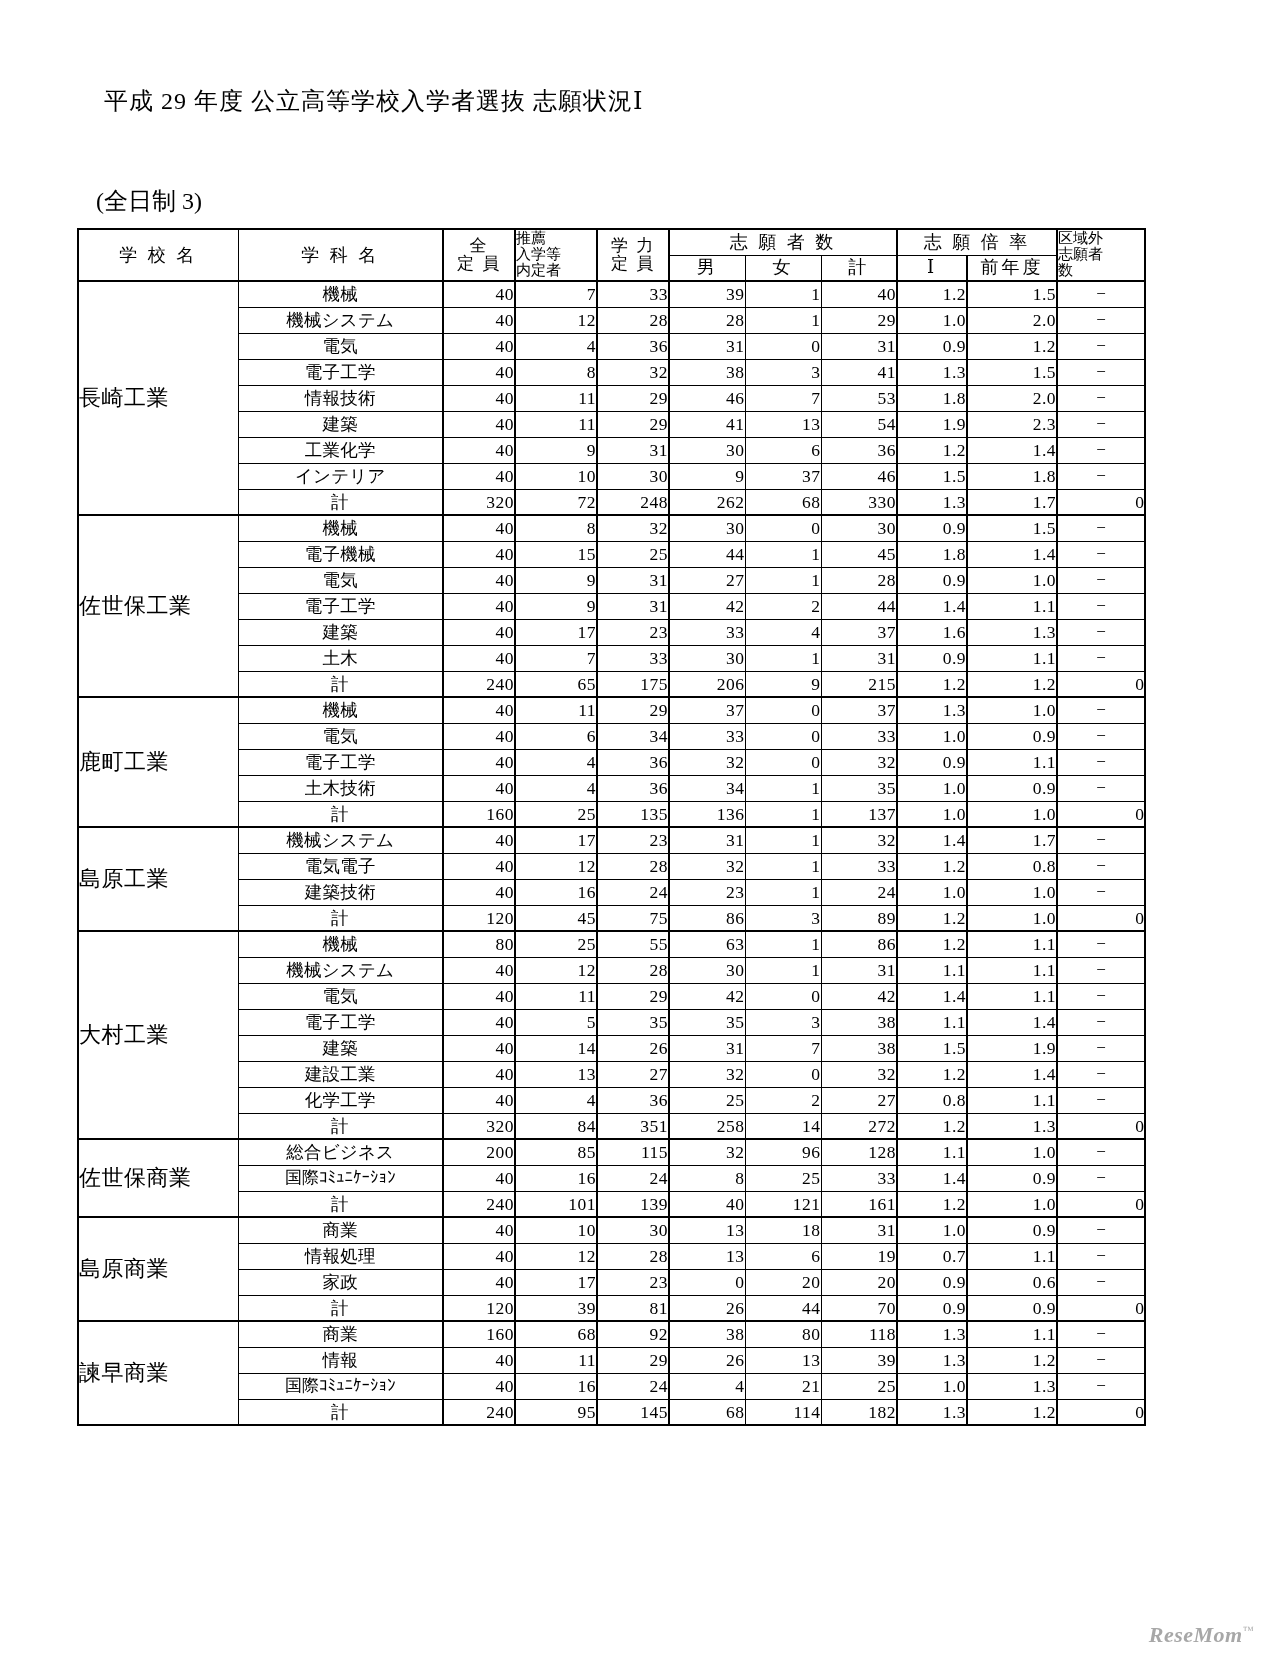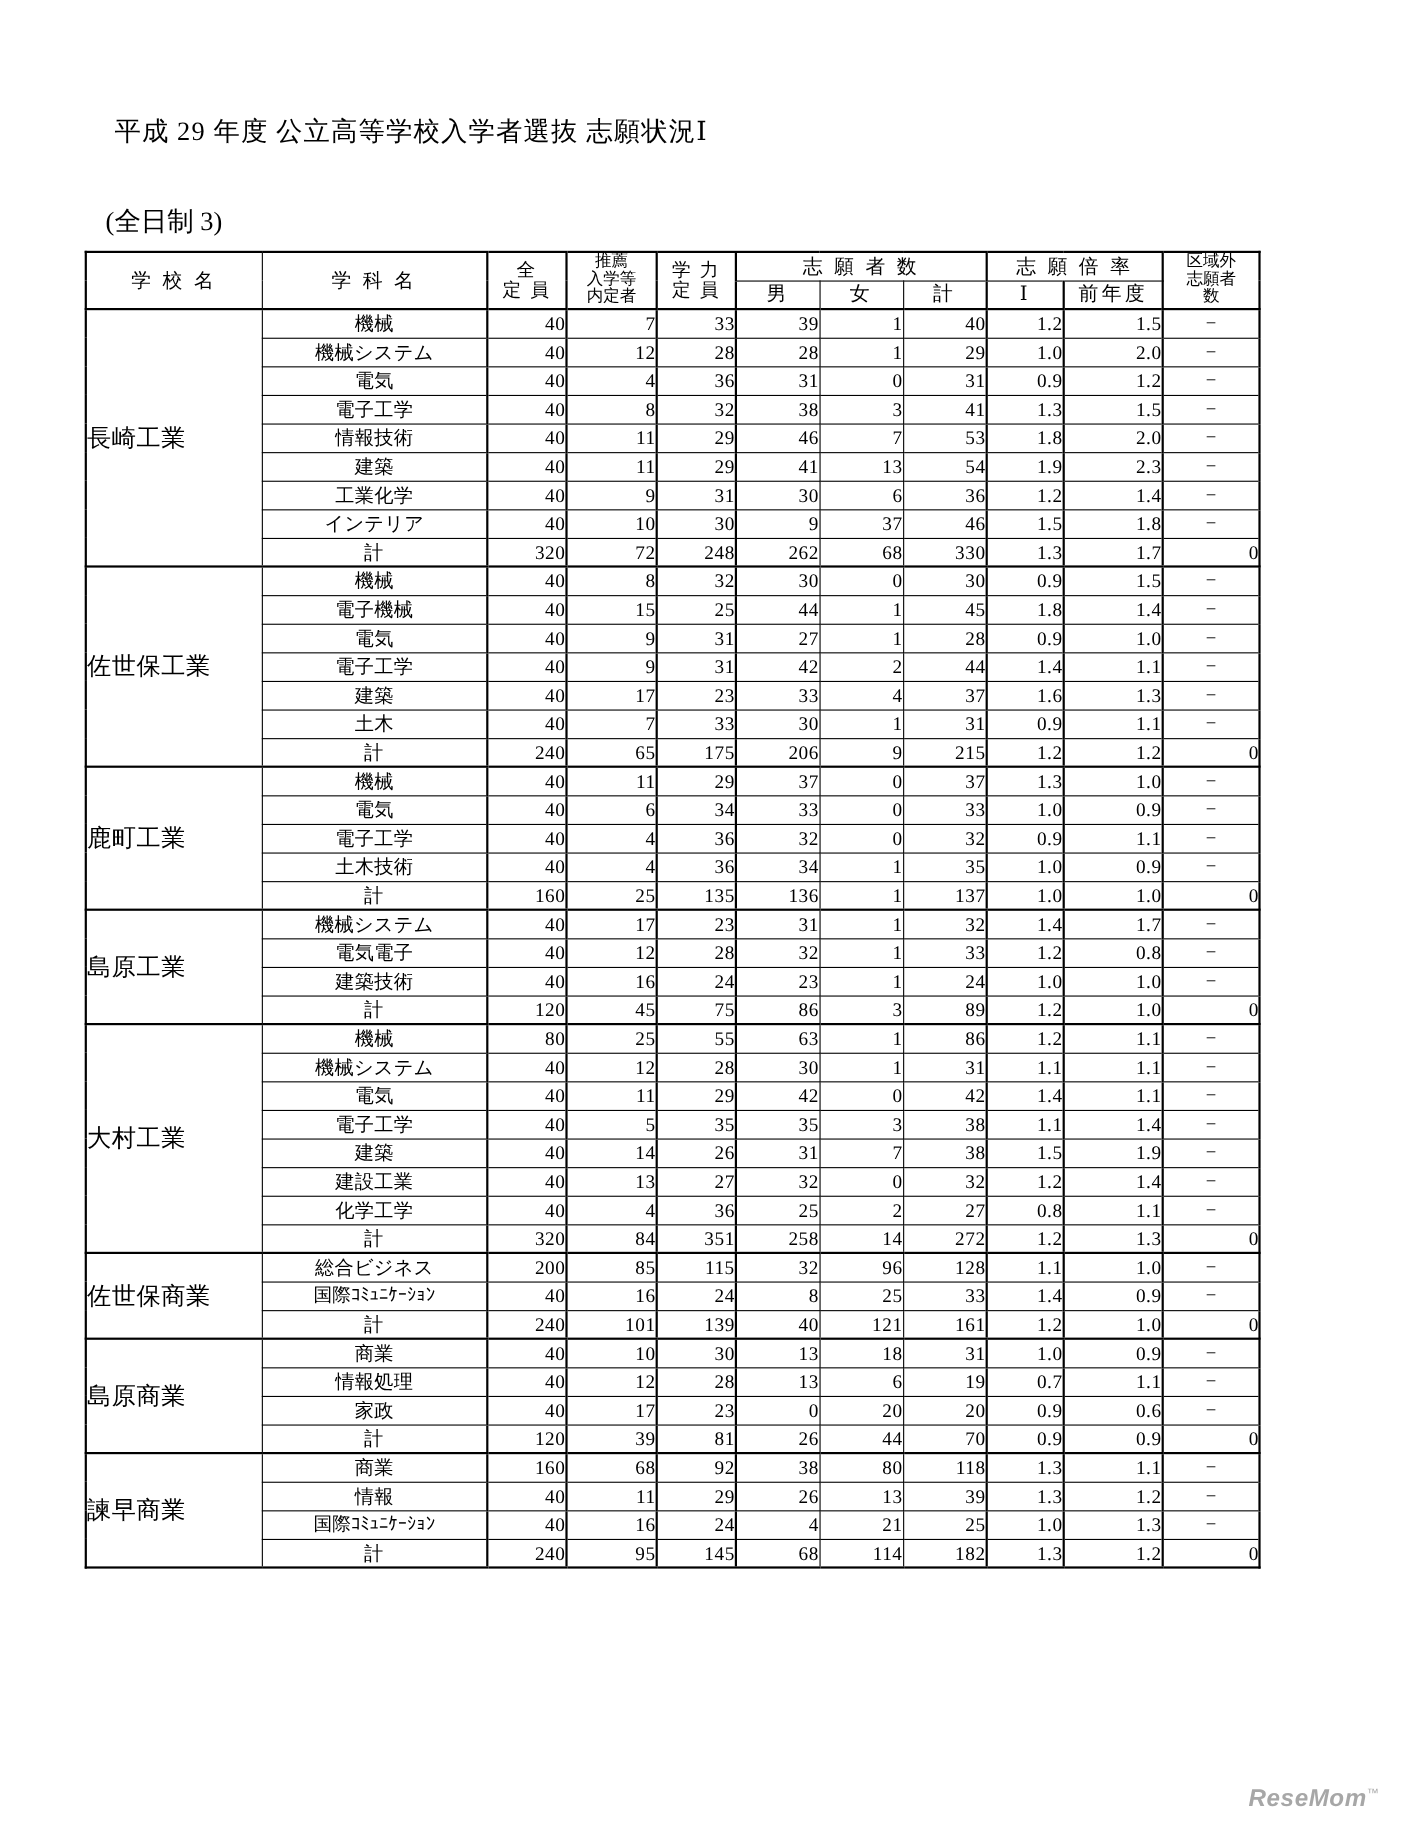--- a/index.html
+++ b/index.html
@@ -19,21 +19,21 @@
   .page {
     position: relative;
     width: 1280px;
     height: 1664px;
     box-sizing: border-box;
   }
 
   .doc-title {
     position: absolute;
     left: 104px;
-    top: 103px;
+    top: 85px;
     font-size: 24px;
     letter-spacing: 1px;
     white-space: nowrap;
   }
 
   .subtitle {
     position: absolute;
     left: 96px;
     top: 185px;
     font-size: 24px;
@@ -69,21 +69,21 @@
   .bb-thick { border-bottom: 2px solid #000 !important; }
   .bl-thick { border-left: 2px solid #000 !important; }
   .br-thick { border-right: 2px solid #000 !important; margin-left: 42px; }
 
   .hdr {
     text-align: center;
     font-size: 18px;
     letter-spacing: 3px;
   }
   .hdr-sm {
-    text-align: center;
+    text-align: left;
     font-size: 15px;
     letter-spacing: 0px;
     line-height: 1.08;
   }
   .hdr-stack {
     text-align: center;
     font-size: 17px;
     line-height: 1.12;
     letter-spacing: 2px;
   }
@@ -125,21 +125,21 @@
     text-align: right;
     padding-right: 9px;
     font-size: 17.5px;
   }
 
   .watermark {
     position: absolute;
     right: 26px;
     bottom: 16px;
     font-size: 22px;
-    font-family: Liberation Sans, sans-serif;
+    font-family: Liberation Serif, serif;
     color: #8a8a8a;
     letter-spacing: 0.5px;
     font-style: italic;
     font-weight: bold;
     opacity: 0.75;
   }
   .watermark .tm {
     font-size: 11px;
     vertical-align: super;
     font-style: normal;

